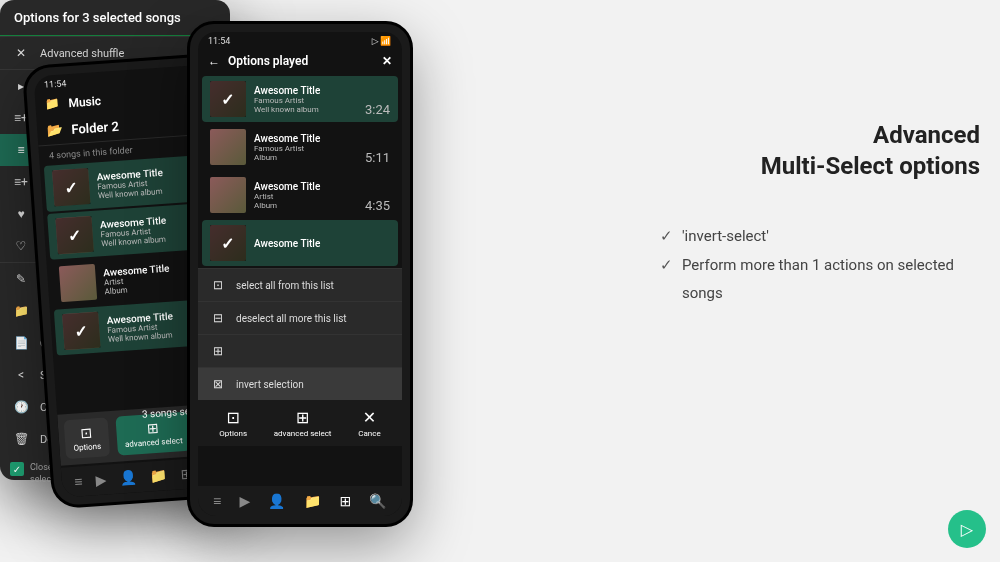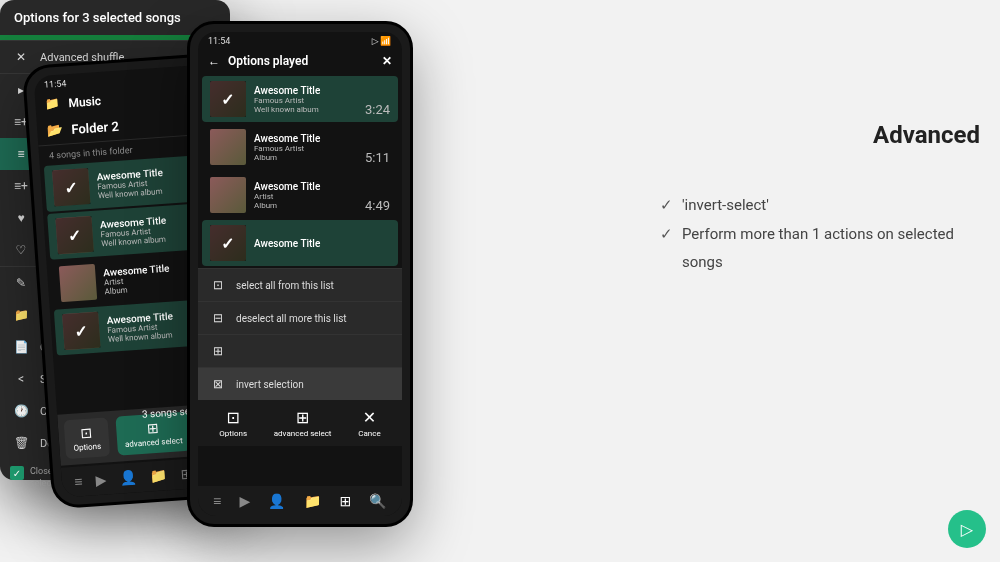--- a/index.html
+++ b/index.html
@@ -32,21 +32,21 @@
 .nav{position:absolute;left:0;right:0;bottom:0;display:flex;justify-content:space-around;align-items:center;padding:7px 6px;background:#1a1a1a}
 .nav span{color:#888;font-size:14px}
 .nav span.ac{color:#fff}
 .sel-menu{background:#2a2a2a}
 .sel-item{display:flex;align-items:center;gap:10px;padding:9px 12px;color:#ddd;font-size:10px;border-top:1px solid #333}
 .sel-item.hl{background:#3a3a3a}
 .sel-item .sico{width:16px;text-align:center;font-size:12px}
 .act-bar{display:flex;justify-content:space-around;align-items:center;padding:8px;background:#1a1a1a}
 .act-btn{text-align:center;color:#fff;font-size:8px}
 .act-btn .ico{display:block;font-size:16px;margin-bottom:2px}
-.opt-title{padding:10px 14px;color:#fff;font-size:13px;font-weight:500;border-bottom:5px solid #15803d}
+.opt-title{padding:10px 14px;color:#fff;font-size:13px;font-weight:500;border-bottom:1px solid #15803d}
 .opt-item{display:flex;align-items:center;gap:12px;padding:9px 14px;color:#ddd;font-size:11px}
 .opt-item.sel{background:#1e6b54;color:#fff}
 .opt-item .oico{width:14px;text-align:center;font-size:12px}
 .opt-item.sep{border-top:1px solid #363636}
 .close-opt{display:flex;align-items:flex-start;gap:6px;padding:7px 10px;color:#aaa;font-size:9px;line-height:1.3}
 .cbx{width:14px;height:14px;background:#1e9b6f;border-radius:2px;display:flex;align-items:center;justify-content:center;color:#fff;font-size:10px;flex-shrink:0}
 .marketing{position:absolute;left:660px;top:120px;width:320px}
 .mk-title{font-size:24px;font-weight:700;color:#222;text-align:right;line-height:1.3;margin-bottom:40px}
 .mk-list{list-style:none}
 .mk-list li{font-size:15px;color:#444;line-height:1.9;padding-left:22px;position:relative}
@@ -159,21 +159,21 @@
             </div>
   <div class="song-d">5:11</div>
           </div>
           <div class="song nosel">
             <div class="art"></div>
   <div class="song-meta">
               <div class="song-t">Awesome Title</div>
               <div class="song-s">Artist</div>
               <div class="song-s">Album</div>
             </div>
-  <div class="song-d">4:49</div>
+  <div class="song-d">4:35</div>
           </div>
           <div class="song">
             <div class="art chk"></div>
   <div class="song-meta">
               <div class="song-t">Awesome Title</div>
               <div class="song-s"></div>
               <div class="song-s"></div>
             </div>
   <div class="song-d"></div>
           </div>
@@ -270,21 +270,21 @@
   <div class="close-opt">
     <span class="cbx">✓</span>
     <span>Close selection process after an option is selected</span>
   </div>
 </div>
 
 </div>
 
 <div class="marketing">
   <h1 class="mk-title">
-    <span>Advanced</span><br>
+    <span>Advanced</span><br><span>Multi-Select options</span>
   </h1>
   <ul class="mk-list" id="mklist">
       <li>'invert-select'</li>
       <li>Perform more than 1 actions on selected songs</li>
     </ul>
 </div>
 
 <div class="brand">▷</div>
 
 </body></html>

